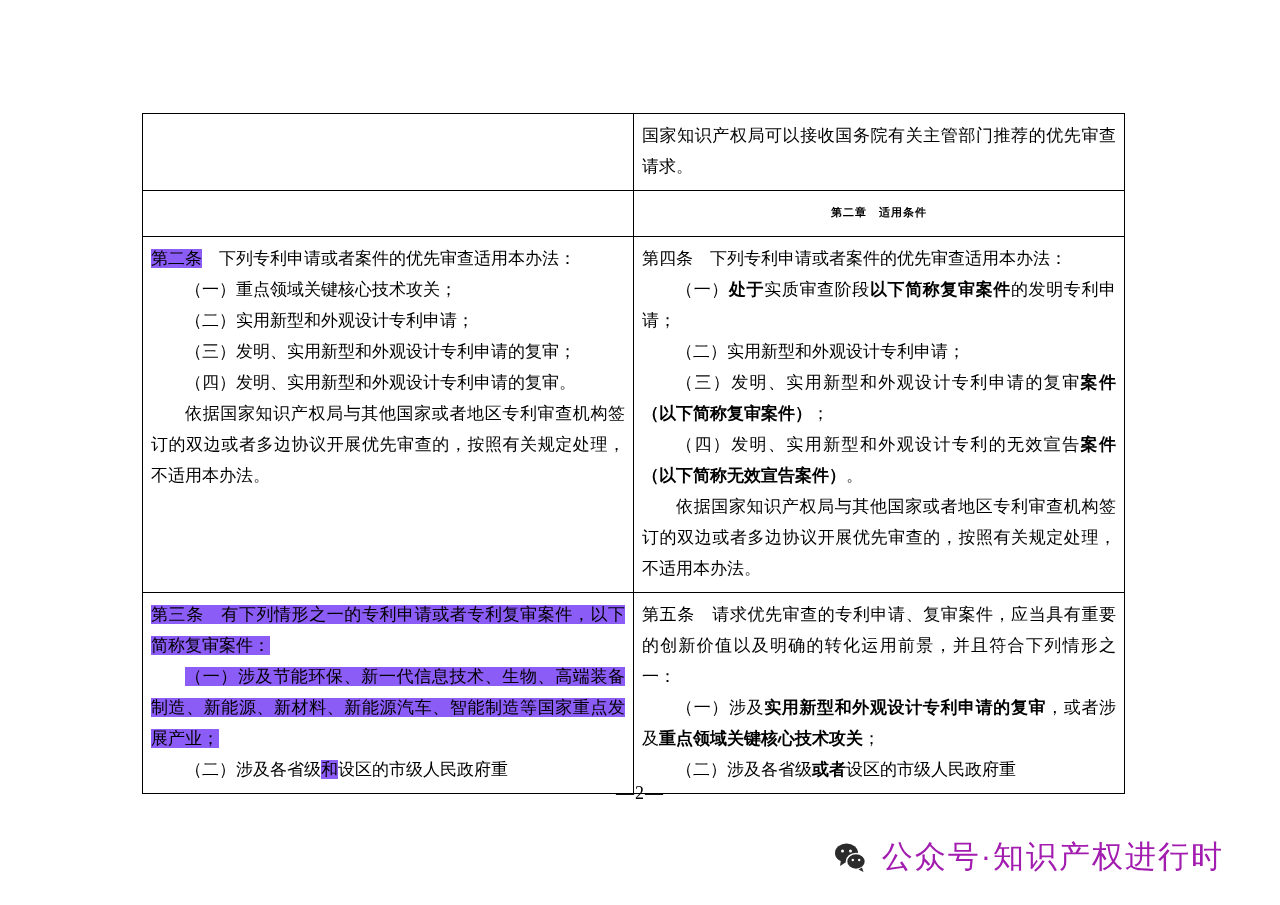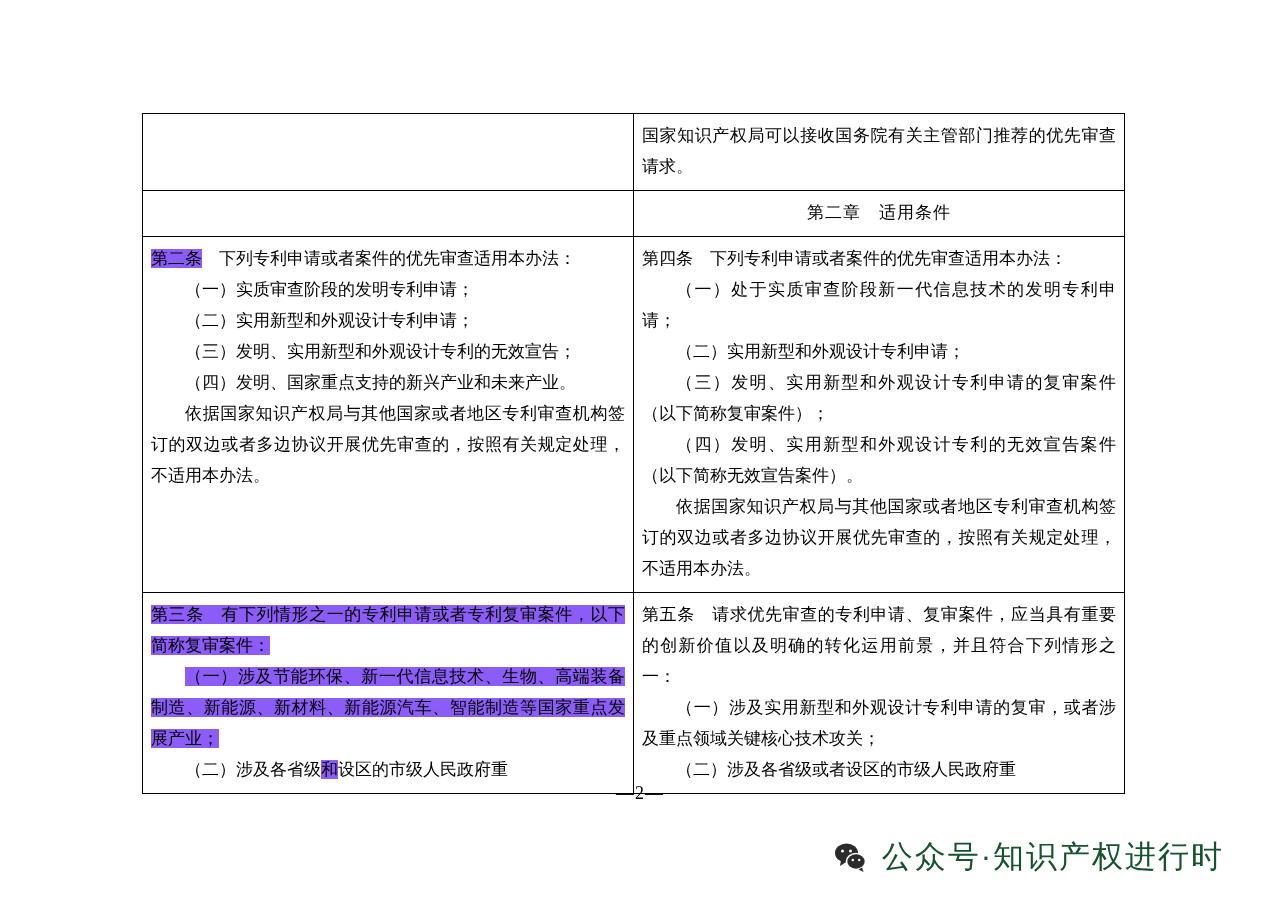--- a/index.html
+++ b/index.html
@@ -37,22 +37,22 @@
     line-height: 31px;
     font-family: "Liberation Serif", "DejaVu Serif", serif;
   }
   .col-left { width: 491px; }
   .col-right { width: 491px; }
   .cell-empty { height: 62px; }
   .p { margin: 0; text-align: justify; text-justify: inter-ideograph; }
   .indent { text-indent: 2em; }
   .center { text-align: center; text-indent: 0; }
   .hl { background: #8b5cf6; }
-  .b { font-weight: normal; }
-  .chapter { text-align: center; font-size: 17px; letter-spacing: 1px; }
+  .b { font-weight: bold; }
+  .chapter { text-align: center; font-size: 11px; letter-spacing: 1px; font-weight: bold; }
   .page-num {
     position: absolute;
     left: 0;
     top: 783px;
     width: 1280px;
     text-align: center;
     font-size: 18px;
     font-family: "Liberation Serif", "DejaVu Serif", serif;
     letter-spacing: 1px;
   }
@@ -64,21 +64,21 @@
     align-items: center;
     gap: 14px;
   }
   .wechat-icon {
     width: 36px; height: 36px;
     position: relative;
     display: inline-block;
   }
   .footer-text {
     font-size: 31px;
-    color: #14532d;
+    color: #a21caf;
     font-family: "Liberation Sans", sans-serif;
     letter-spacing: 2px;
     white-space: nowrap;
   }
   .nowrap { white-space: nowrap; }
 </style>
 </head>
 <body>
 
 <div class="page">
@@ -100,29 +100,29 @@
       <tr>
         <td></td>
         <td>
           <p class="p center chapter">第二章　适用条件</p>
         </td>
       </tr>
 
       <tr>
         <td>
           <p class="p"><span class="hl">第二条</span><span>　下列专利申请或者案件的优先审查适用本办法：</span></p>
-          <p class="p indent">（一）实质审查阶段的发明专利申请；</p>
+          <p class="p indent">（一）重点领域关键核心技术攻关；</p>
           <p class="p indent">（二）实用新型和外观设计专利申请；</p>
-          <p class="p indent">（三）发明、实用新型和外观设计专利的无效宣告；</p>
-          <p class="p indent">（四）发明、国家重点支持的新兴产业和未来产业。</p>
+          <p class="p indent">（三）发明、实用新型和外观设计专利申请的复审；</p>
+          <p class="p indent">（四）发明、实用新型和外观设计专利申请的复审。</p>
           <p class="p indent">依据国家知识产权局与其他国家或者地区专利审查机构签订的双边或者多边协议开展优先审查的，按照有关规定处理，不适用本办法。</p>
         </td>
         <td>
           <p class="p"><span>第四条</span><span>　下列专利申请或者案件的优先审查适用本办法：</span></p>
-          <p class="p indent"><span>（一）</span><span class="b">处于</span><span>实质审查阶段</span><span class="b">新一代信息技术</span><span>的发明专利申请；</span></p>
+          <p class="p indent"><span>（一）</span><span class="b">处于</span><span>实质审查阶段</span><span class="b">以下简称复审案件</span><span>的发明专利申请；</span></p>
           <p class="p indent">（二）实用新型和外观设计专利申请；</p>
           <p class="p indent"><span>（三）发明、实用新型和外观设计专利申请的复审</span><span class="b">案件（以下简称复审案件）</span><span>；</span></p>
           <p class="p indent"><span>（四）发明、实用新型和外观设计专利的无效宣告</span><span class="b">案件（以下简称无效宣告案件）</span><span>。</span></p>
           <p class="p indent">依据国家知识产权局与其他国家或者地区专利审查机构签订的双边或者多边协议开展优先审查的，按照有关规定处理，不适用本办法。</p>
         </td>
       </tr>
 
       <tr>
         <td>
           <p class="p"><span class="hl">第三条</span><span class="hl">　有下列情形之一的专利申请或者专利复审案件，以下简称复审案件：</span></p>

